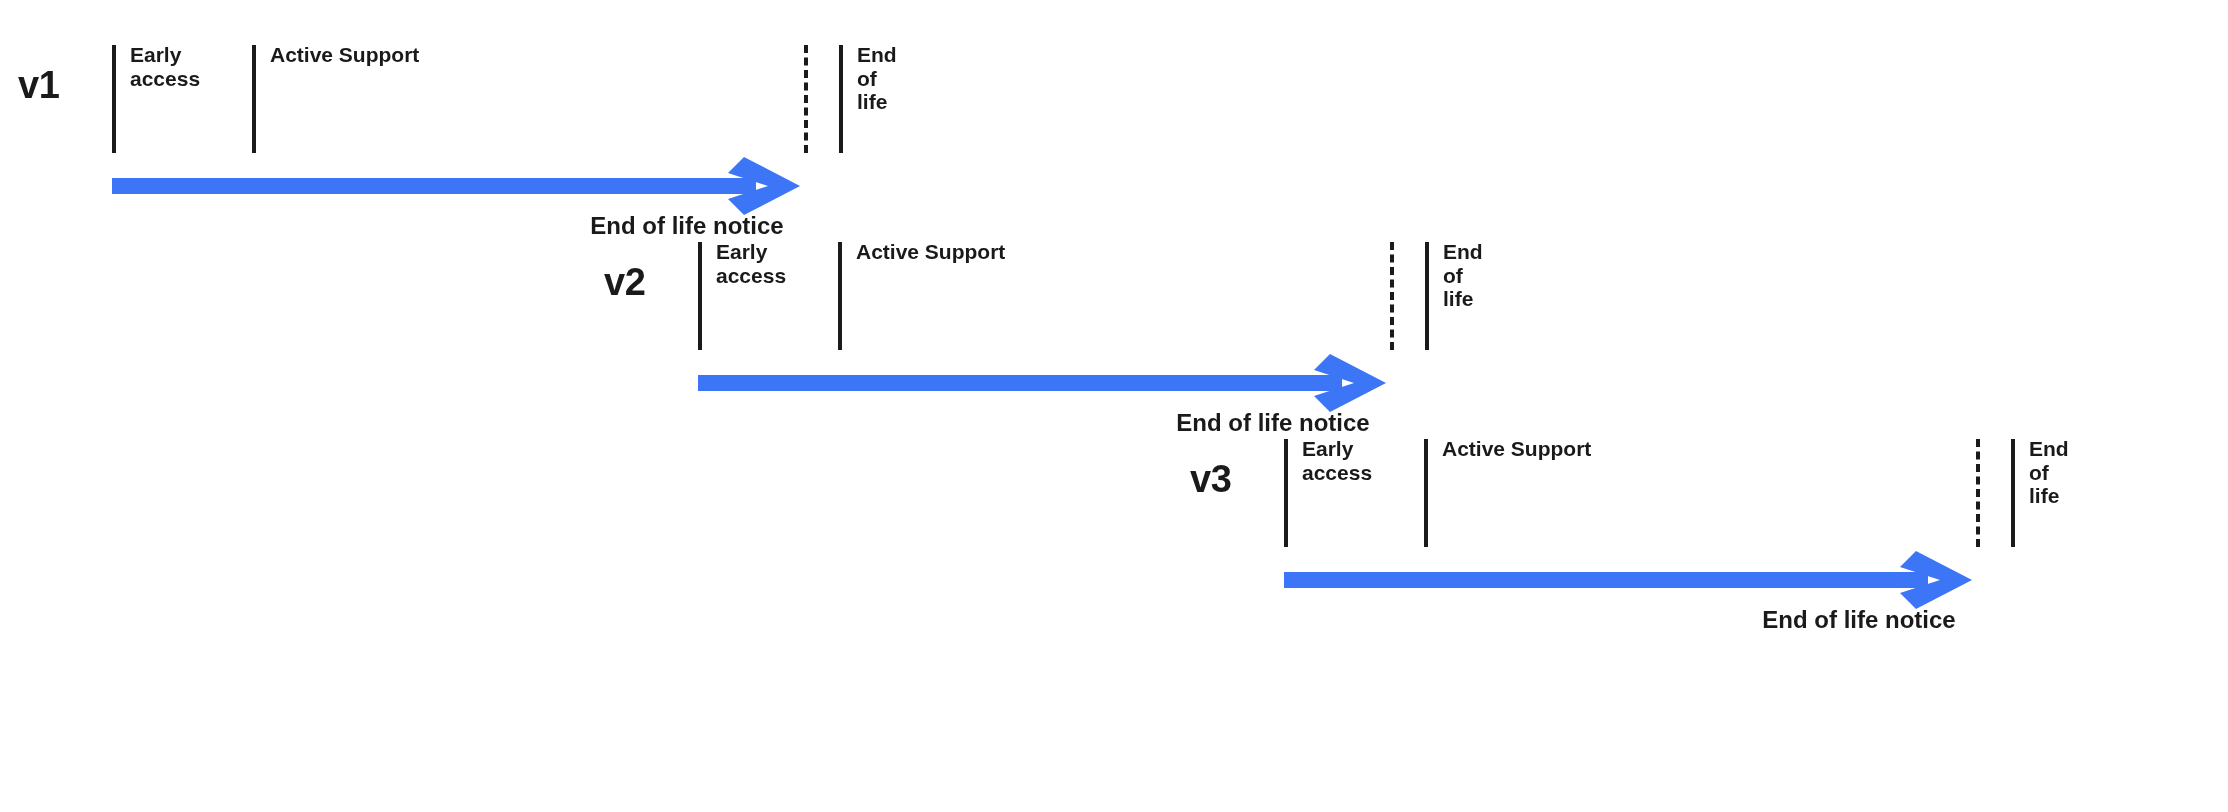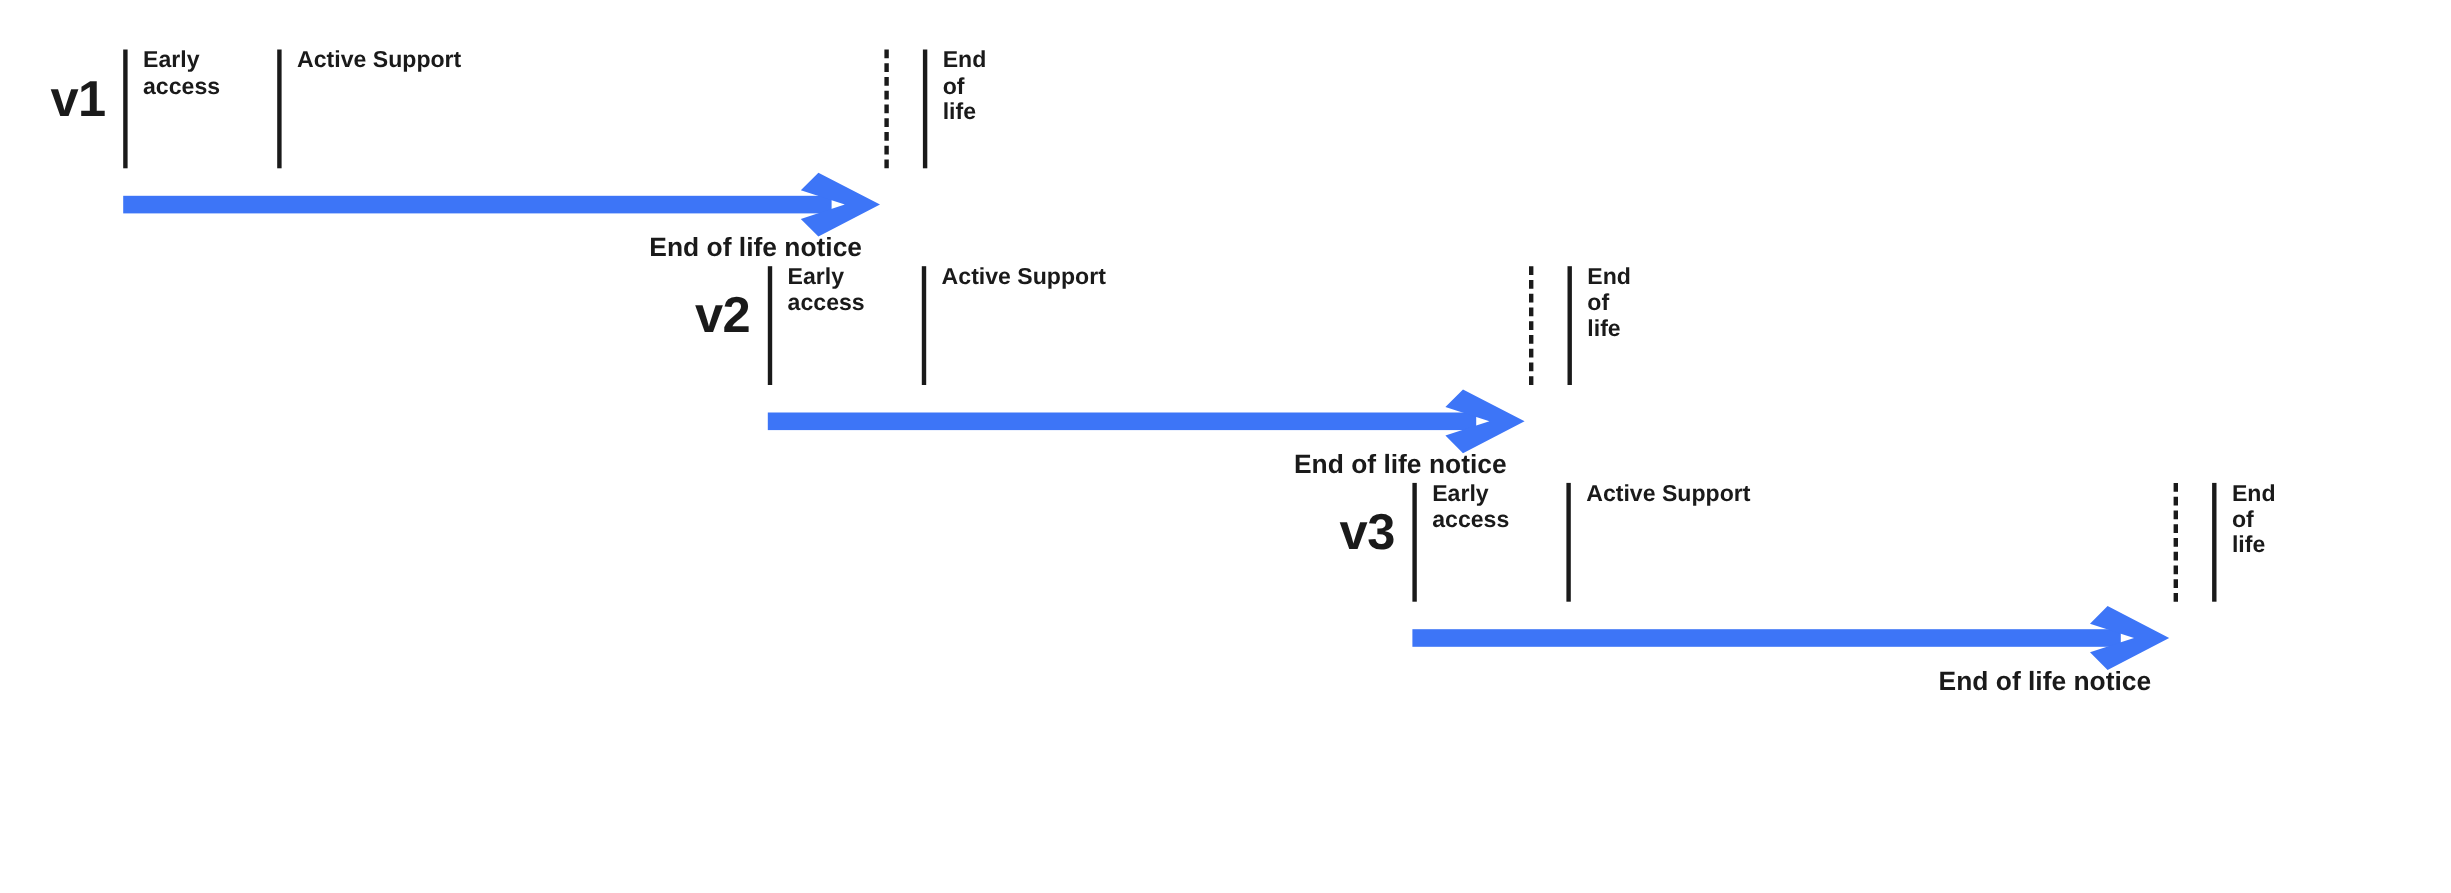--- a/index.html
+++ b/index.html
@@ -21,22 +21,22 @@
     position: absolute;
     height: 180px;
   }
 
   
   .version-label {
     position: absolute;
     left: 0;
     top: 48px;
     width: 78px;
-    text-align: right;
-    font-size: 46px;
+    text-align: left;
+    font-size: 38px;
     font-weight: 700;
     color: #1a1a1a;
     letter-spacing: -0.5px;
     line-height: 1;
   }
 
   
   .phase-band {
     position: absolute;
     left: 94px;

